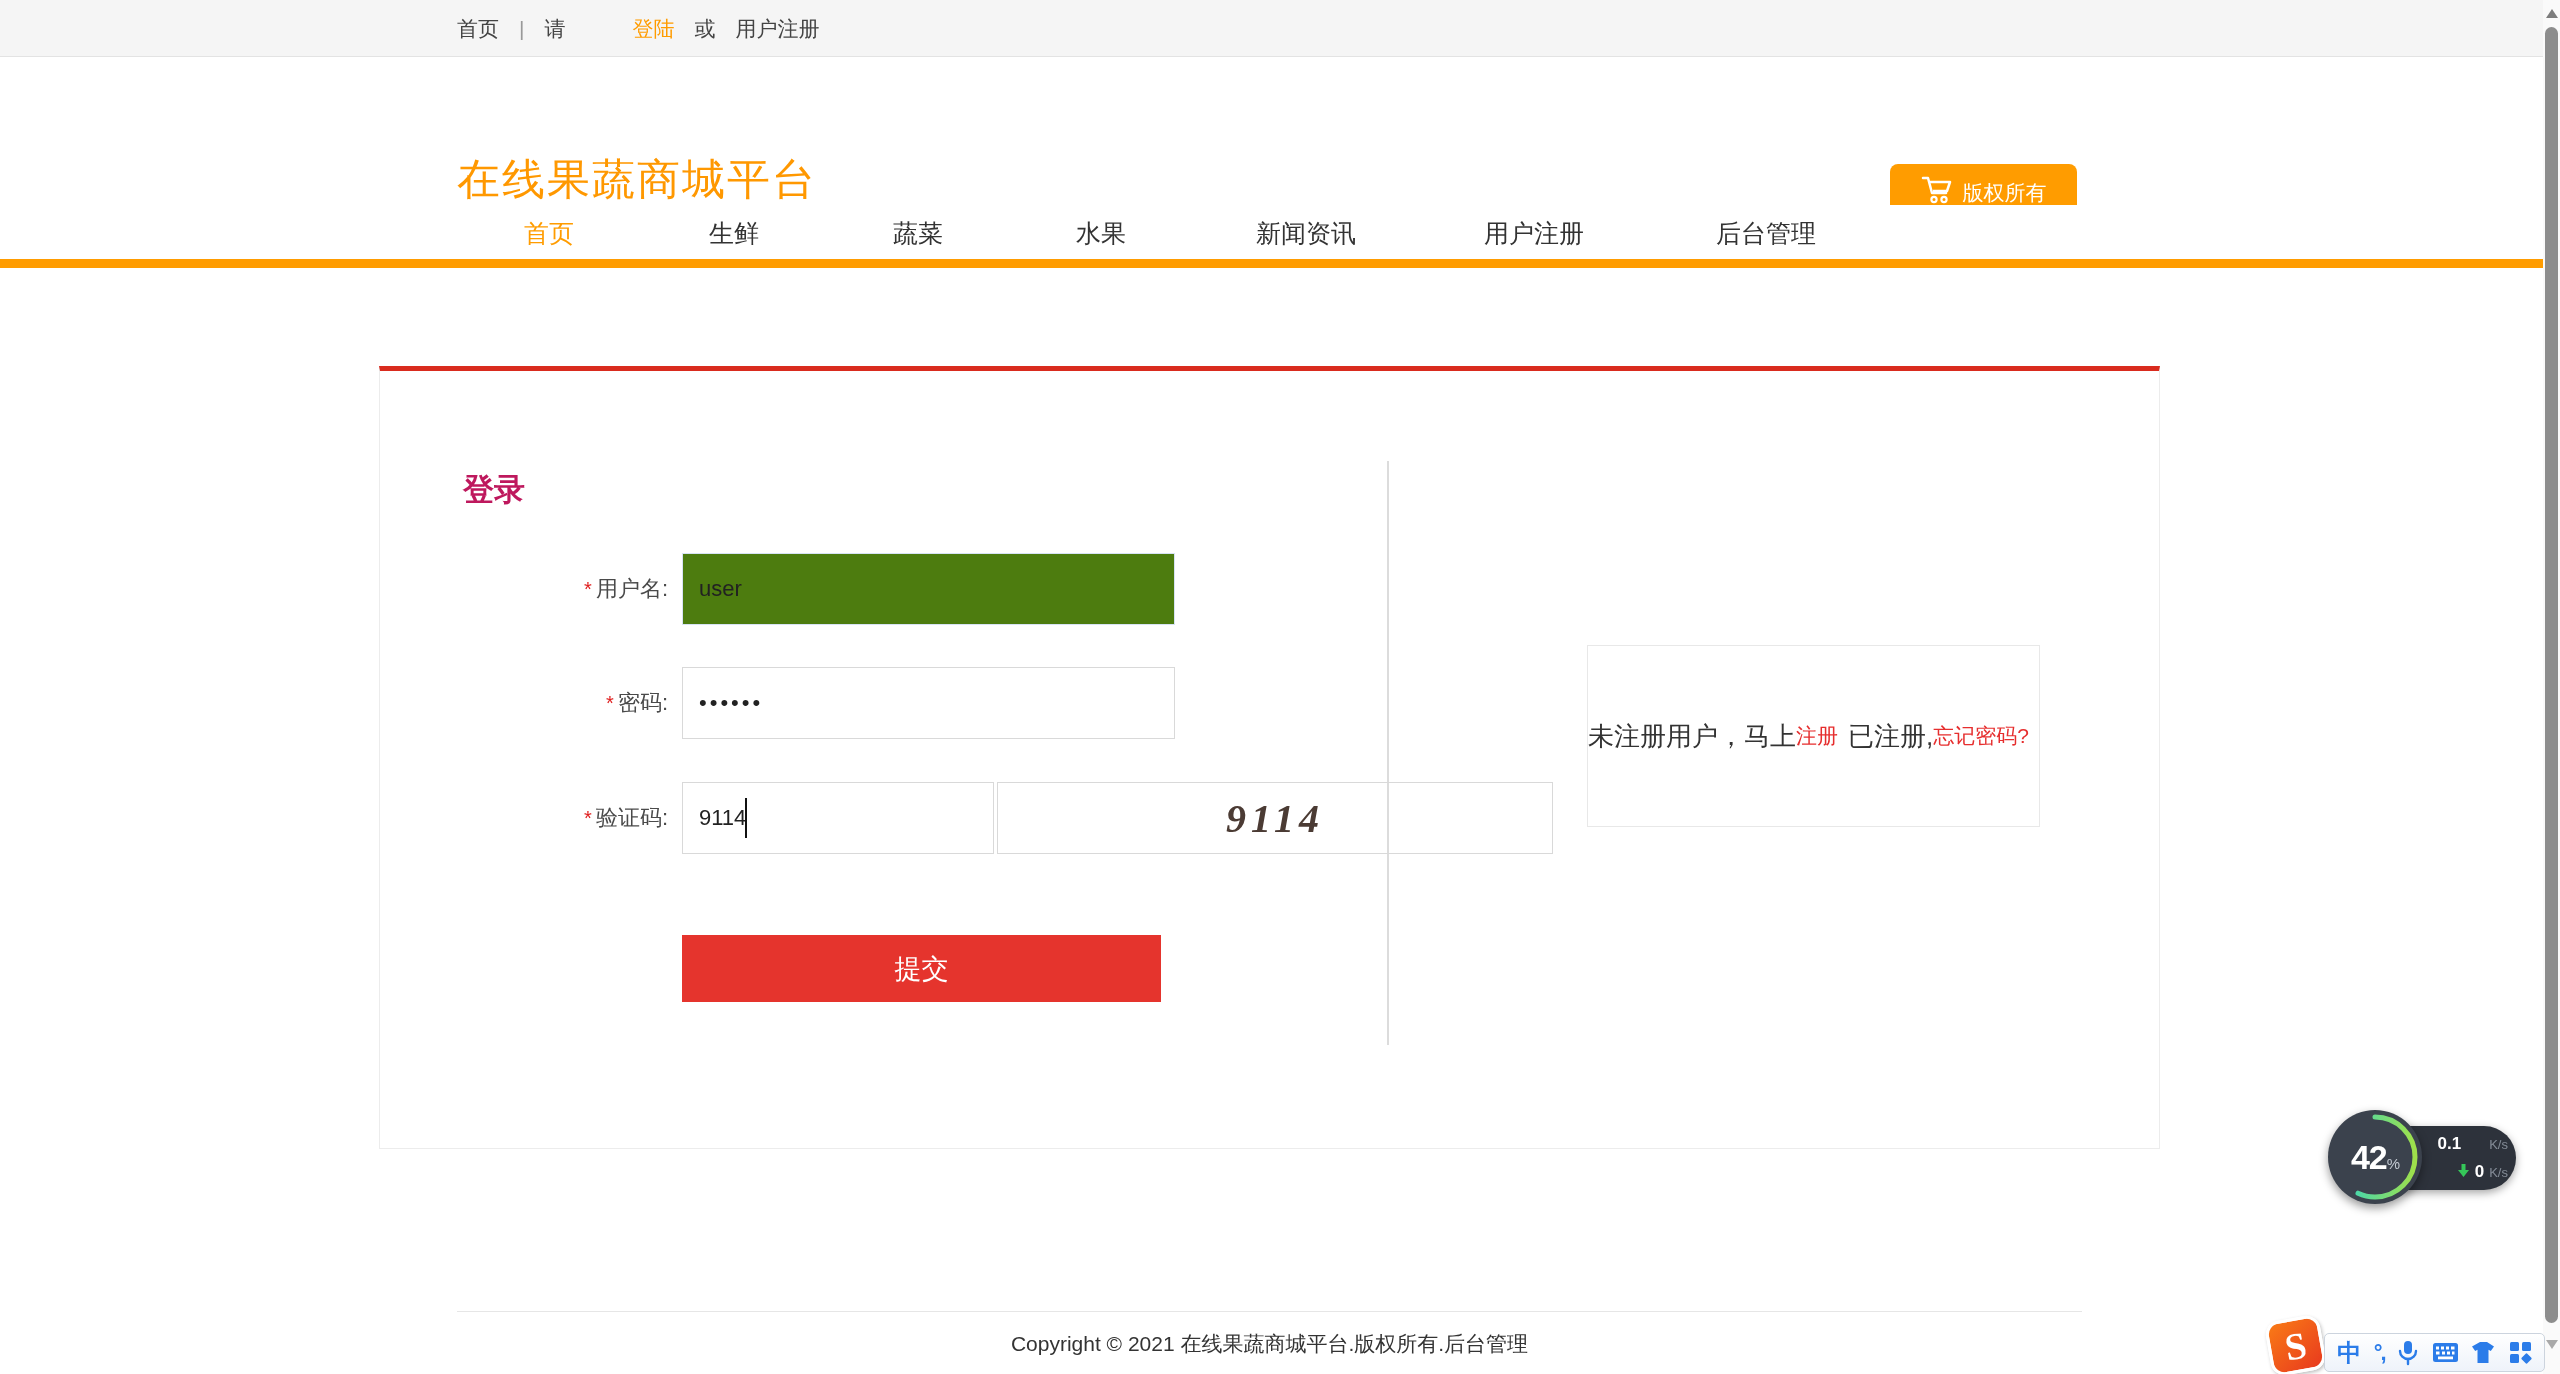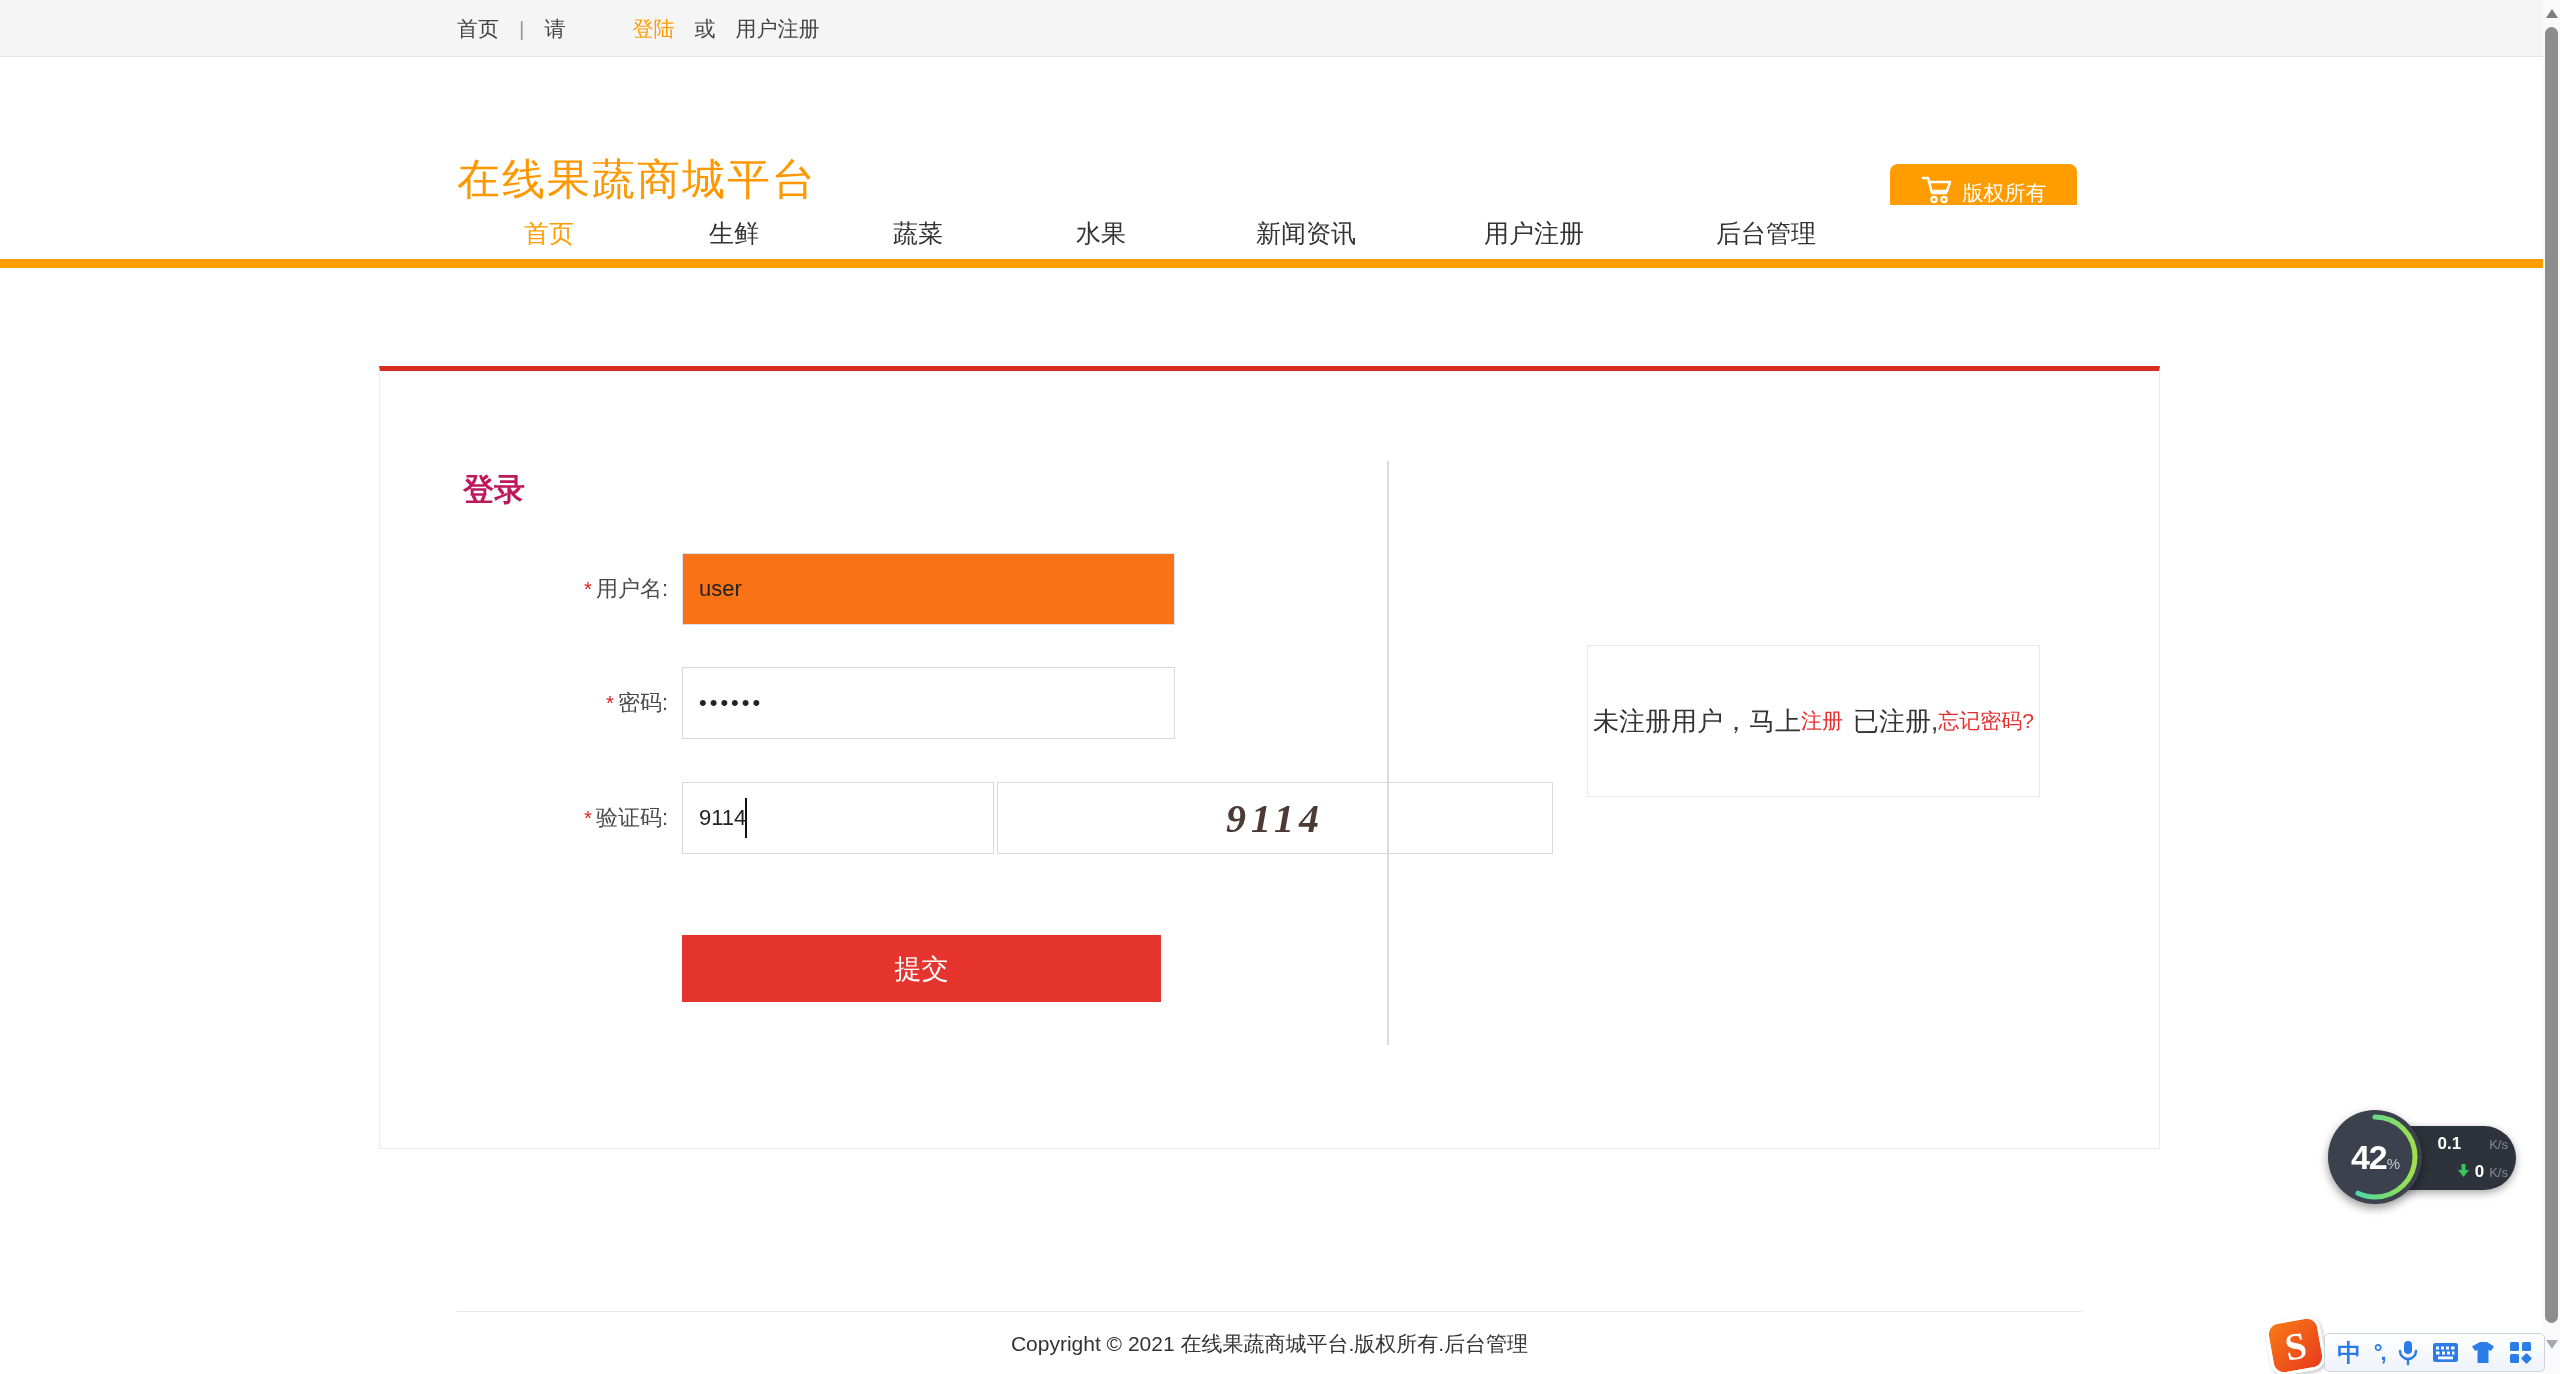--- a/index.html
+++ b/index.html
@@ -43,36 +43,36 @@
   .panel-title { position:absolute; left:83px; top:98px; font-size:31px; font-weight:bold; color:#be185d; }
   .v-divider { position:absolute; left:1007px; top:90px; width:2px; height:584px; background:#dcdcdc; }
 
   .form-row { position:absolute; left:0; height:72px; display:flex; align-items:center; }
   .row-user { top:182px; } .row-pass { top:296px; } .row-captcha { top:411px; }
   .form-label { position:absolute; width:190px; left:98px; text-align:right; font-size:22px;
     color:#4a4a4a; white-space:nowrap; }
   .req { color:#e02020; margin-right:4px; font-size:20px; }
   .field { position:absolute; left:302px; height:72px; font-size:22px; color:#222;
     padding:0 16px; outline:none; font-family:"Liberation Sans","DejaVu Sans",sans-serif; }
-  .field-user { width:493px; background:#f97316; border:1px solid #d7e3f4; }
+  .field-user { width:493px; background:#4d7c0f; border:1px solid #d7e3f4; }
   .field-pass { width:493px; background:#fff; border:1px solid #d9d9d9; letter-spacing:3px; }
   .field-captcha { width:312px; background:#fff; border:1px solid #d9d9d9; }
   .caret { position:absolute; left:365px; top:16px; width:2px; height:40px; background:#111; }
   .captcha-box { position:absolute; left:617px; top:0; width:555px; height:72px;
     border:1px solid #d9d9d9; display:flex; align-items:center; justify-content:center;
     width:556px; left:616px; }
   .captcha-box { left:616px; width:556px; } 
   .captcha-img { font-family:"Liberation Serif","DejaVu Serif",serif; font-style:italic;
     font-weight:bold; font-size:40px; letter-spacing:5px; color:#4b3b34; cursor:pointer; }
   .submit-btn { position:absolute; left:302px; top:564px; width:479px; height:67px;
     background:#e5342d; color:#fff; font-size:27px; border:none; cursor:pointer;
     font-family:"Liberation Sans","DejaVu Sans",sans-serif; }
 
-  .reg-box { position:absolute; left:1207px; top:274px; width:453px; height:152px;
-    border:1px solid #e8e8e8; display:flex; align-items:center; justify-content:center;
+  .reg-box { position:absolute; left:1207px; top:274px; width:453px; height:182px;
+    border:1px solid #e8e8e8; display:flex; align-items:center; 
     font-size:26px; color:#333; white-space:nowrap; }
   .reg-box a { cursor:pointer; text-decoration:none; }
   .link-red { color:#e62e2e; font-size:21px; }
   .t2 { margin-left:10px; }
 
   
   .footer-line { position:absolute; left:457px; top:1311px; width:1625px; height:1px; background:#e6e6e6; }
   .footer-text { position:absolute; left:457px; top:1330px; width:1625px; text-align:center;
     font-size:21px; color:#333; }
 

